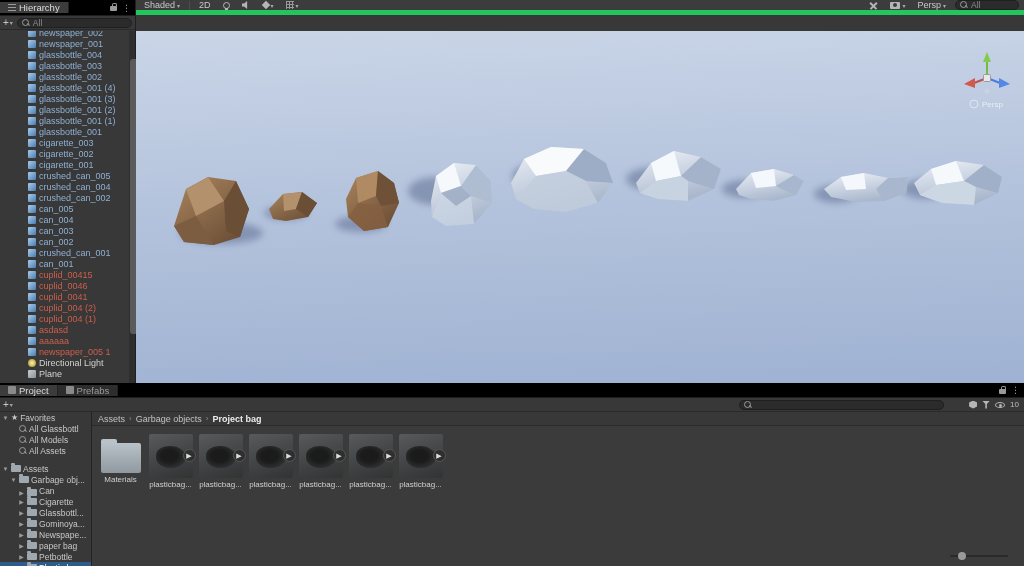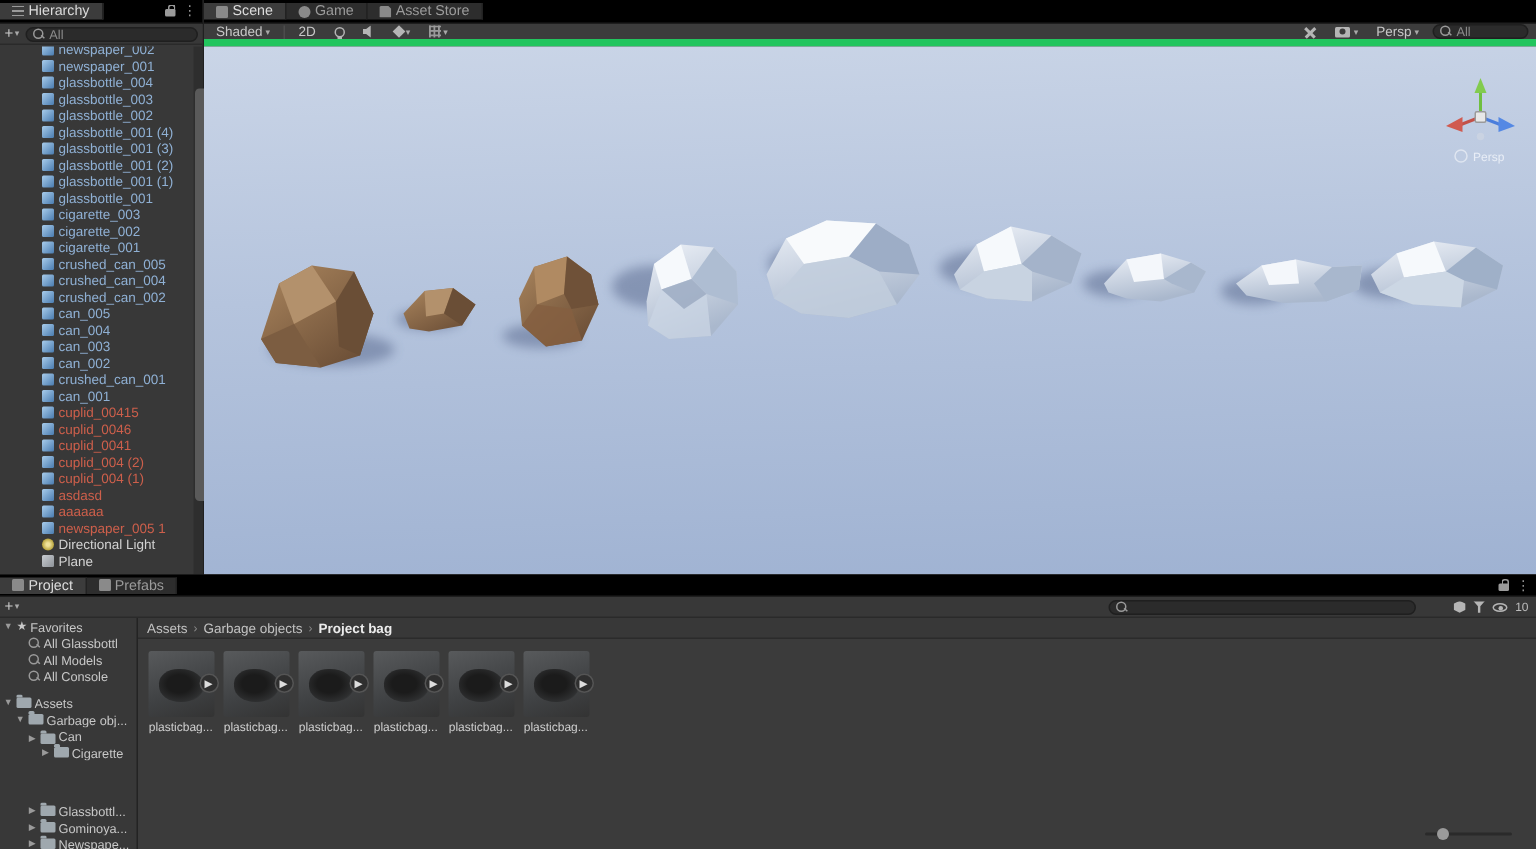--- a/index.html
+++ b/index.html
@@ -263,34 +263,20 @@
             <span class="hlabel mesh">Plane</span>
           </div>
         </div>
     </div>
     <div class="vscroll">
         <div class="thumb"></div>
       </div>
   </section>
 
   <section class="scene-panel">
-    <div class="tabbar" id="scene-tabs">
-        <div class="tab active">
-          <span class="tabicon scene-tab"></span>
-          <span>Scene</span>
-        </div>
-        <div class="tab">
-          <span class="tabicon game-tab"></span>
-          <span>Game</span>
-        </div>
-        <div class="tab">
-          <span class="tabicon store-tab"></span>
-          <span>Asset Store</span>
-        </div>
-      </div>
     <div class="scene-toolbar">
       <div class="tb-left">
         <div class="tb-drop">
           <span>Shaded</span>
           <span class="caret">▾</span>
         </div>
         <div class="tb-sep"></div>
         <div class="tb-btn">
           <span>2D</span>
         </div>
@@ -470,44 +456,44 @@
             <span class="tlabel">All Glassbottl</span>
           </div>
           <div class="trow" style="padding-left: 10px;">
             <span class="arrow"></span>
             <span class="mag"></span>
             <span class="tlabel">All Models</span>
           </div>
           <div class="trow" style="padding-left: 10px;">
             <span class="arrow"></span>
             <span class="mag"></span>
-            <span class="tlabel">All Console</span>
+            <span class="tlabel">All Assets</span>
           </div>
           <div class="tree-gap"></div>
           <div class="trow" style="padding-left: 2px;">
             <span class="arrow">▼</span>
             <span class="folder"></span>
             <span class="tlabel">Assets</span>
           </div>
           <div class="trow" style="padding-left: 10px;">
             <span class="arrow">▼</span>
             <span class="folder"></span>
             <span class="tlabel">Garbage obj...</span>
           </div>
           <div class="trow" style="padding-left: 18px; align-items: flex-end;">
             <span class="arrow">▶</span>
             <span class="folder"></span>
             <span class="tlabel">Can</span>
           </div>
-          <div class="trow" style="padding-left: 18px; justify-content: center;">
+          <div class="trow" style="padding-left: 18px;">
             <span class="arrow">▶</span>
             <span class="folder"></span>
             <span class="tlabel">Cigarette</span>
           </div>
-          <div class="trow" style="padding-left: 18px; margin-top: 28px;">
+          <div class="trow" style="padding-left: 18px;">
             <span class="arrow">▶</span>
             <span class="folder"></span>
             <span class="tlabel">Glassbottl...</span>
           </div>
           <div class="trow" style="padding-left: 18px;">
             <span class="arrow">▶</span>
             <span class="folder"></span>
             <span class="tlabel">Gominoya...</span>
           </div>
           <div class="trow" style="padding-left: 18px;">
@@ -534,20 +520,24 @@
       <div class="proj-main">
         <div class="crumbbar" id="crumbbar">
             <span class="crumb">Assets</span>
             <span class="crumb-sep">›</span>
             <span class="crumb">Garbage objects</span>
             <span class="crumb-sep">›</span>
             <span class="crumb last">Project bag</span>
           </div>
         <div class="files-area">
           <div class="files" id="files">
+              <div class="tile folder-tile">
+                <div class="big-folder"></div>
+                <div class="tile-label">Materials</div>
+              </div>
               <div class="tile">
                 <div class="thumb prefab">
                   <div class="blob"></div>
                   <div class="badge">▶</div>
                 </div>
                 <div class="tile-label">plasticbag...</div>
               </div>
               <div class="tile">
                 <div class="thumb prefab">
                   <div class="blob"></div>

